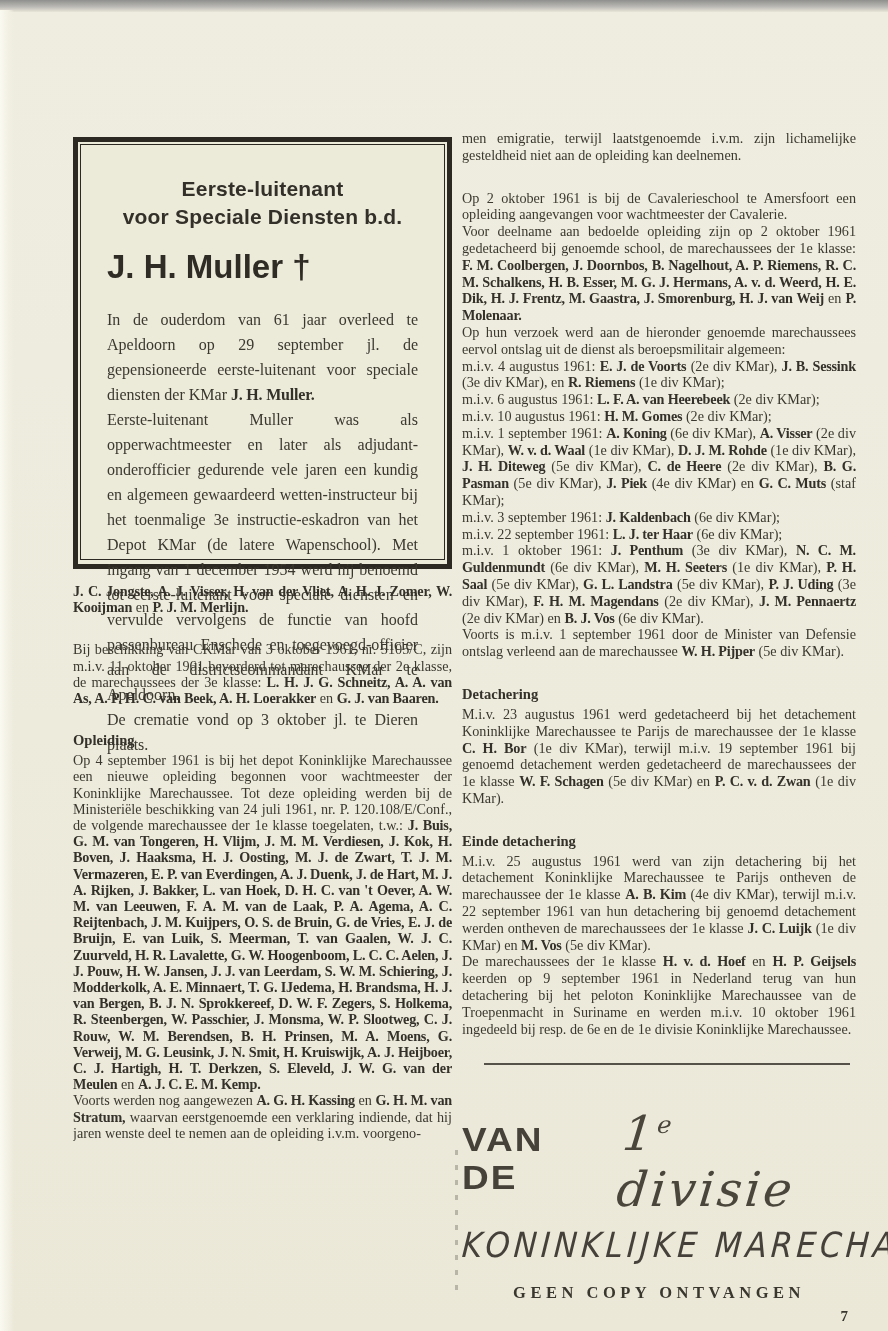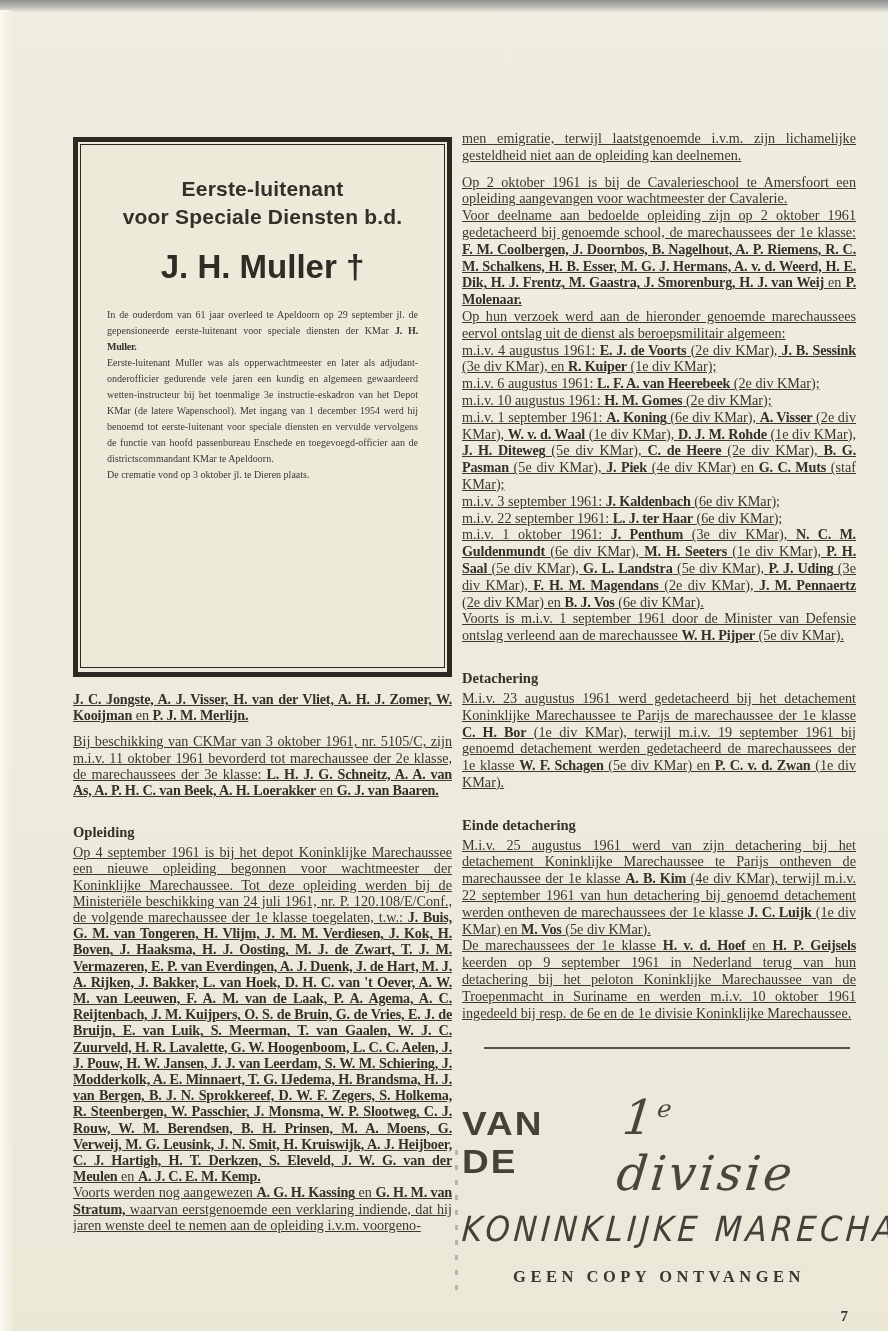--- a/index.html
+++ b/index.html
@@ -11,33 +11,33 @@
   }
   .top-edge{position:absolute;left:0;top:0;width:100%;height:12px;
     background:linear-gradient(180deg,#8f8f8d 0%,#b9b8b4 55%,#e8e5d8 100%);}
   .left-edge{position:absolute;left:0;top:10px;width:14px;height:1321px;
     background:linear-gradient(90deg,#fbfaf1 0%,#f2f0e3 60%,rgba(237,235,220,0) 100%);}
   .col{position:absolute;}
   .col-left{left:73px;top:137px;width:379px;height:1190px;overflow:hidden;}
   .col-right{left:462px;top:130px;width:394px;}
 
   
-  .obit{border:5px solid #2b2921;height:540px;box-sizing:border-box;margin-bottom:14px;background:#ecead9;}
+  .obit{border:5px solid #2b2921;height:432px;box-sizing:border-box;margin-bottom:14px;background:#ecead9;}
   .obit-inner{border:1px solid #2b2921;margin:2px;height:calc(100% - 6px);box-sizing:border-box;padding:30px 26px 0;}
   .obit-title{font-family:"Liberation Sans","DejaVu Sans",sans-serif;font-weight:bold;
     text-align:center;font-size:21px;line-height:28px;color:#33302a;letter-spacing:.2px;}
   .obit-name{font-family:"Liberation Sans","DejaVu Sans",sans-serif;font-weight:bold;
-    text-align:center;font-size:33px;line-height:36px;margin:18px 0 22px;color:#2f2c25;}
-  .obit-body .para{font-size:10px;line-height:16px;margin:0;text-align:justify;}
+    text-align:left;font-size:33px;line-height:36px;margin:18px 0 22px;color:#2f2c25;}
+  .obit-body .para{font-size:16px;line-height:25px;margin:0;text-align:justify;}
 
   
-  .col-body .para{margin:0;text-align:justify;text-decoration:underline;}
+  .col-body .para{margin:0;text-align:justify;}
   .col-left .col-body .para{font-size:14.2px;line-height:16.2px;}
   .col-right .col-body .para{font-size:14.2px;line-height:16.8px;}
-  .para.mt{margin-top:10px;}
+  .para.mt{margin-top:26px;}
   .subhead{font-weight:bold;font-size:14.6px;margin:13px 0 3px;color:#34312a;}
   .subhead.sg{margin-top:26px;}
   .b{font-weight:bold;letter-spacing:-.2px;color:#34312a;}
 
   
   .footer{margin-top:26px;}
   .footer-rule{border:none;border-top:2px solid #55524a;margin:0 6px 0 22px;}
   .footer-line1{display:flex;align-items:baseline;justify-content:flex-start;gap:14px;margin-top:40px;}
   .van-de{font-family:"Liberation Sans","DejaVu Sans",sans-serif;font-weight:bold;
     font-size:37px;letter-spacing:2px;color:#46423a;transform:scaleY(.92);}
@@ -83,21 +83,21 @@
         <p class="para"><span>Voorts werden nog aangewezen </span><span class="b">A. G. H. Kassing</span><span> en </span><span class="b">G. H. M. van Stratum,</span><span> waarvan eerstgenoemde een verklaring indiende, dat hij jaren wenste deel te nemen aan de opleiding i.v.m. voorgeno-</span></p>
       </div>
   </div>
 
   <div class="col col-right">
     <div class="col-body">
         <p class="para"><span>men emigratie, terwijl laatstgenoemde i.v.m. zijn lichamelijke gesteldheid niet aan de opleiding kan deelnemen.</span></p>
         <p class="para mt"><span>Op 2 oktober 1961 is bij de Cavalerieschool te Amersfoort een opleiding aangevangen voor wachtmeester der Cavalerie.</span></p>
         <p class="para"><span>Voor deelname aan bedoelde opleiding zijn op 2 oktober 1961 gedetacheerd bij genoemde school, de marechaussees der 1e klasse: </span><span class="b">F. M. Coolbergen, J. Doornbos, B. Nagelhout, A. P. Riemens, R. C. M. Schalkens, H. B. Esser, M. G. J. Hermans, A. v. d. Weerd, H. E. Dik, H. J. Frentz, M. Gaastra, J. Smorenburg, H. J. van Weij</span><span> en </span><span class="b">P. Molenaar.</span></p>
         <p class="para"><span>Op hun verzoek werd aan de hieronder genoemde marechaussees eervol ontslag uit de dienst als beroepsmilitair algemeen:</span></p>
-        <p class="para"><span>m.i.v. 4 augustus 1961: </span><span class="b">E. J. de Voorts</span><span> (2e div KMar), </span><span class="b">J. B. Sessink</span><span> (3e div KMar), en </span><span class="b">R. Kuiper</span><span> (1e div KMar);</span></p>
+        <p class="para"><span>m.i.v. 4 augustus 1961: </span><span class="b">E. J. de Voorts</span><span> (2e div KMar), </span><span class="b">J. B. Sessink</span><span> (3e div KMar), en </span><span class="b">R. Riemens</span><span> (1e div KMar);</span></p>
         <p class="para"><span>m.i.v. 6 augustus 1961: </span><span class="b">L. F. A. van Heerebeek</span><span> (2e div KMar);</span></p>
         <p class="para"><span>m.i.v. 10 augustus 1961: </span><span class="b">H. M. Gomes</span><span> (2e div KMar);</span></p>
         <p class="para"><span>m.i.v. 1 september 1961: </span><span class="b">A. Koning</span><span> (6e div KMar), </span><span class="b">A. Visser</span><span> (2e div KMar), </span><span class="b">W. v. d. Waal</span><span> (1e div KMar), </span><span class="b">D. J. M. Rohde</span><span> (1e div KMar), </span><span class="b">J. H. Diteweg</span><span> (5e div KMar), </span><span class="b">C. de Heere</span><span> (2e div KMar), </span><span class="b">B. G. Pasman</span><span> (5e div KMar), </span><span class="b">J. Piek</span><span> (4e div KMar) en </span><span class="b">G. C. Muts</span><span> (staf KMar);</span></p>
         <p class="para"><span>m.i.v. 3 september 1961: </span><span class="b">J. Kaldenbach</span><span> (6e div KMar);</span></p>
         <p class="para"><span>m.i.v. 22 september 1961: </span><span class="b">L. J. ter Haar</span><span> (6e div KMar);</span></p>
         <p class="para"><span>m.i.v. 1 oktober 1961: </span><span class="b">J. Penthum</span><span> (3e div KMar), </span><span class="b">N. C. M. Guldenmundt</span><span> (6e div KMar), </span><span class="b">M. H. Seeters</span><span> (1e div KMar), </span><span class="b">P. H. Saal</span><span> (5e div KMar), </span><span class="b">G. L. Landstra</span><span> (5e div KMar), </span><span class="b">P. J. Uding</span><span> (3e div KMar), </span><span class="b">F. H. M. Magendans</span><span> (2e div KMar), </span><span class="b">J. M. Pennaertz</span><span> (2e div KMar) en </span><span class="b">B. J. Vos</span><span> (6e div KMar).</span></p>
         <p class="para"><span>Voorts is m.i.v. 1 september 1961 door de Minister van Defensie ontslag verleend aan de marechaussee </span><span class="b">W. H. Pijper</span><span> (5e div KMar).</span></p>
         <div class="subhead sg">Detachering</div>
         <p class="para"><span>M.i.v. 23 augustus 1961 werd gedetacheerd bij het detachement Koninklijke Marechaussee te Parijs de marechaussee der 1e klasse </span><span class="b">C. H. Bor</span><span> (1e div KMar), terwijl m.i.v. 19 september 1961 bij genoemd detachement werden gedetacheerd de marechaussees der 1e klasse </span><span class="b">W. F. Schagen</span><span> (5e div KMar) en </span><span class="b">P. C. v. d. Zwan</span><span> (1e div KMar).</span></p>
         <div class="subhead sg">Einde detachering</div>

